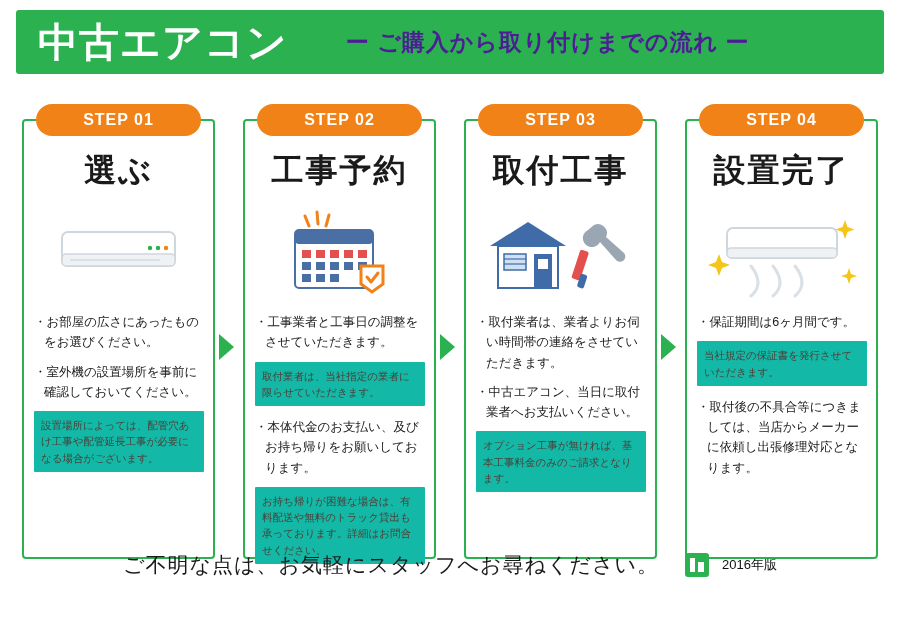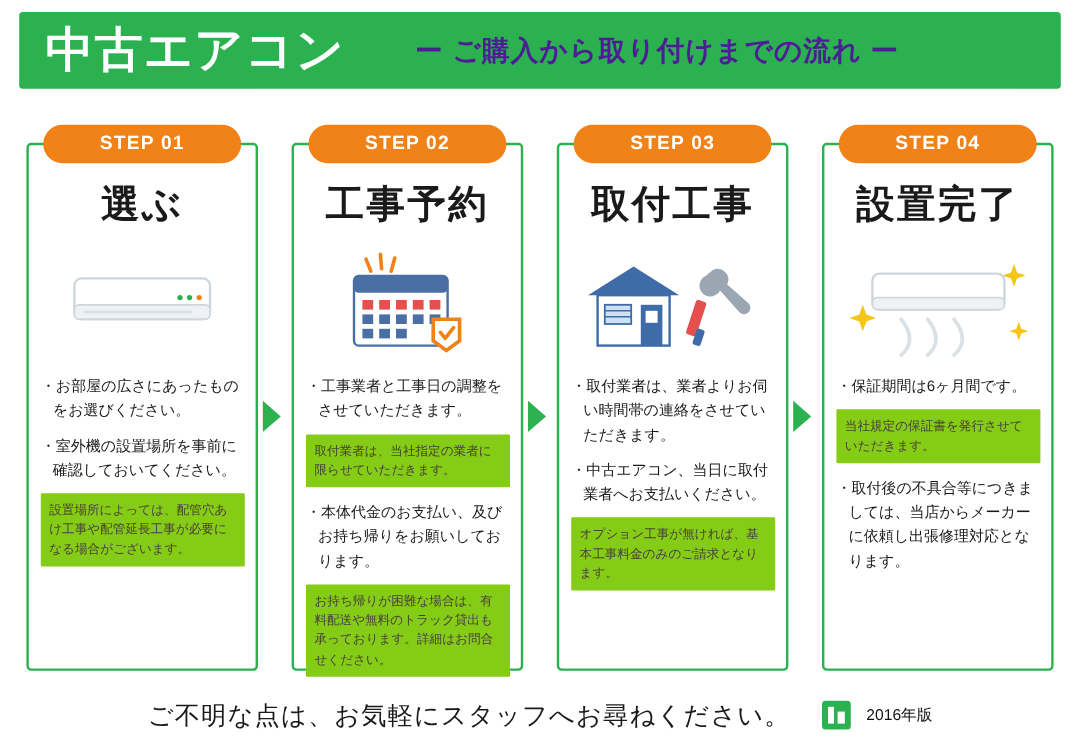--- a/index.html
+++ b/index.html
@@ -123,21 +123,21 @@
   }
   .bullet {
     font-size: 12.5px;
     line-height: 1.62;
     color: #1a1a1a;
     margin-bottom: 9px;
     text-indent: -10px;
     padding-left: 10px;
   }
   .note {
-    background: #84cc16;
+    background: #14b8a6;
     color: #4a4139;
     font-size: 10.5px;
     line-height: 1.55;
     padding: 6px 7px;
     margin-bottom: 11px;
     border-radius: 1px;
   }
   
   .arrow {
     position: absolute;
@@ -149,21 +149,21 @@
     border-left: 15px solid #2bb14f;
   }
   .arrow.a0 { left: 203px; }
   .arrow.a1 { left: 424px; }
   .arrow.a2 { left: 645px; }
 
   
   .footer {
     position: absolute;
     left: 0;
-    top: 574px;
+    top: 543px;
     width: 900px;
     height: 44px;
     display: flex;
     align-items: center;
     justify-content: center;
   }
   .footer-text {
     font-size: 21px;
     color: #1a1a1a;
     letter-spacing: 1px;

